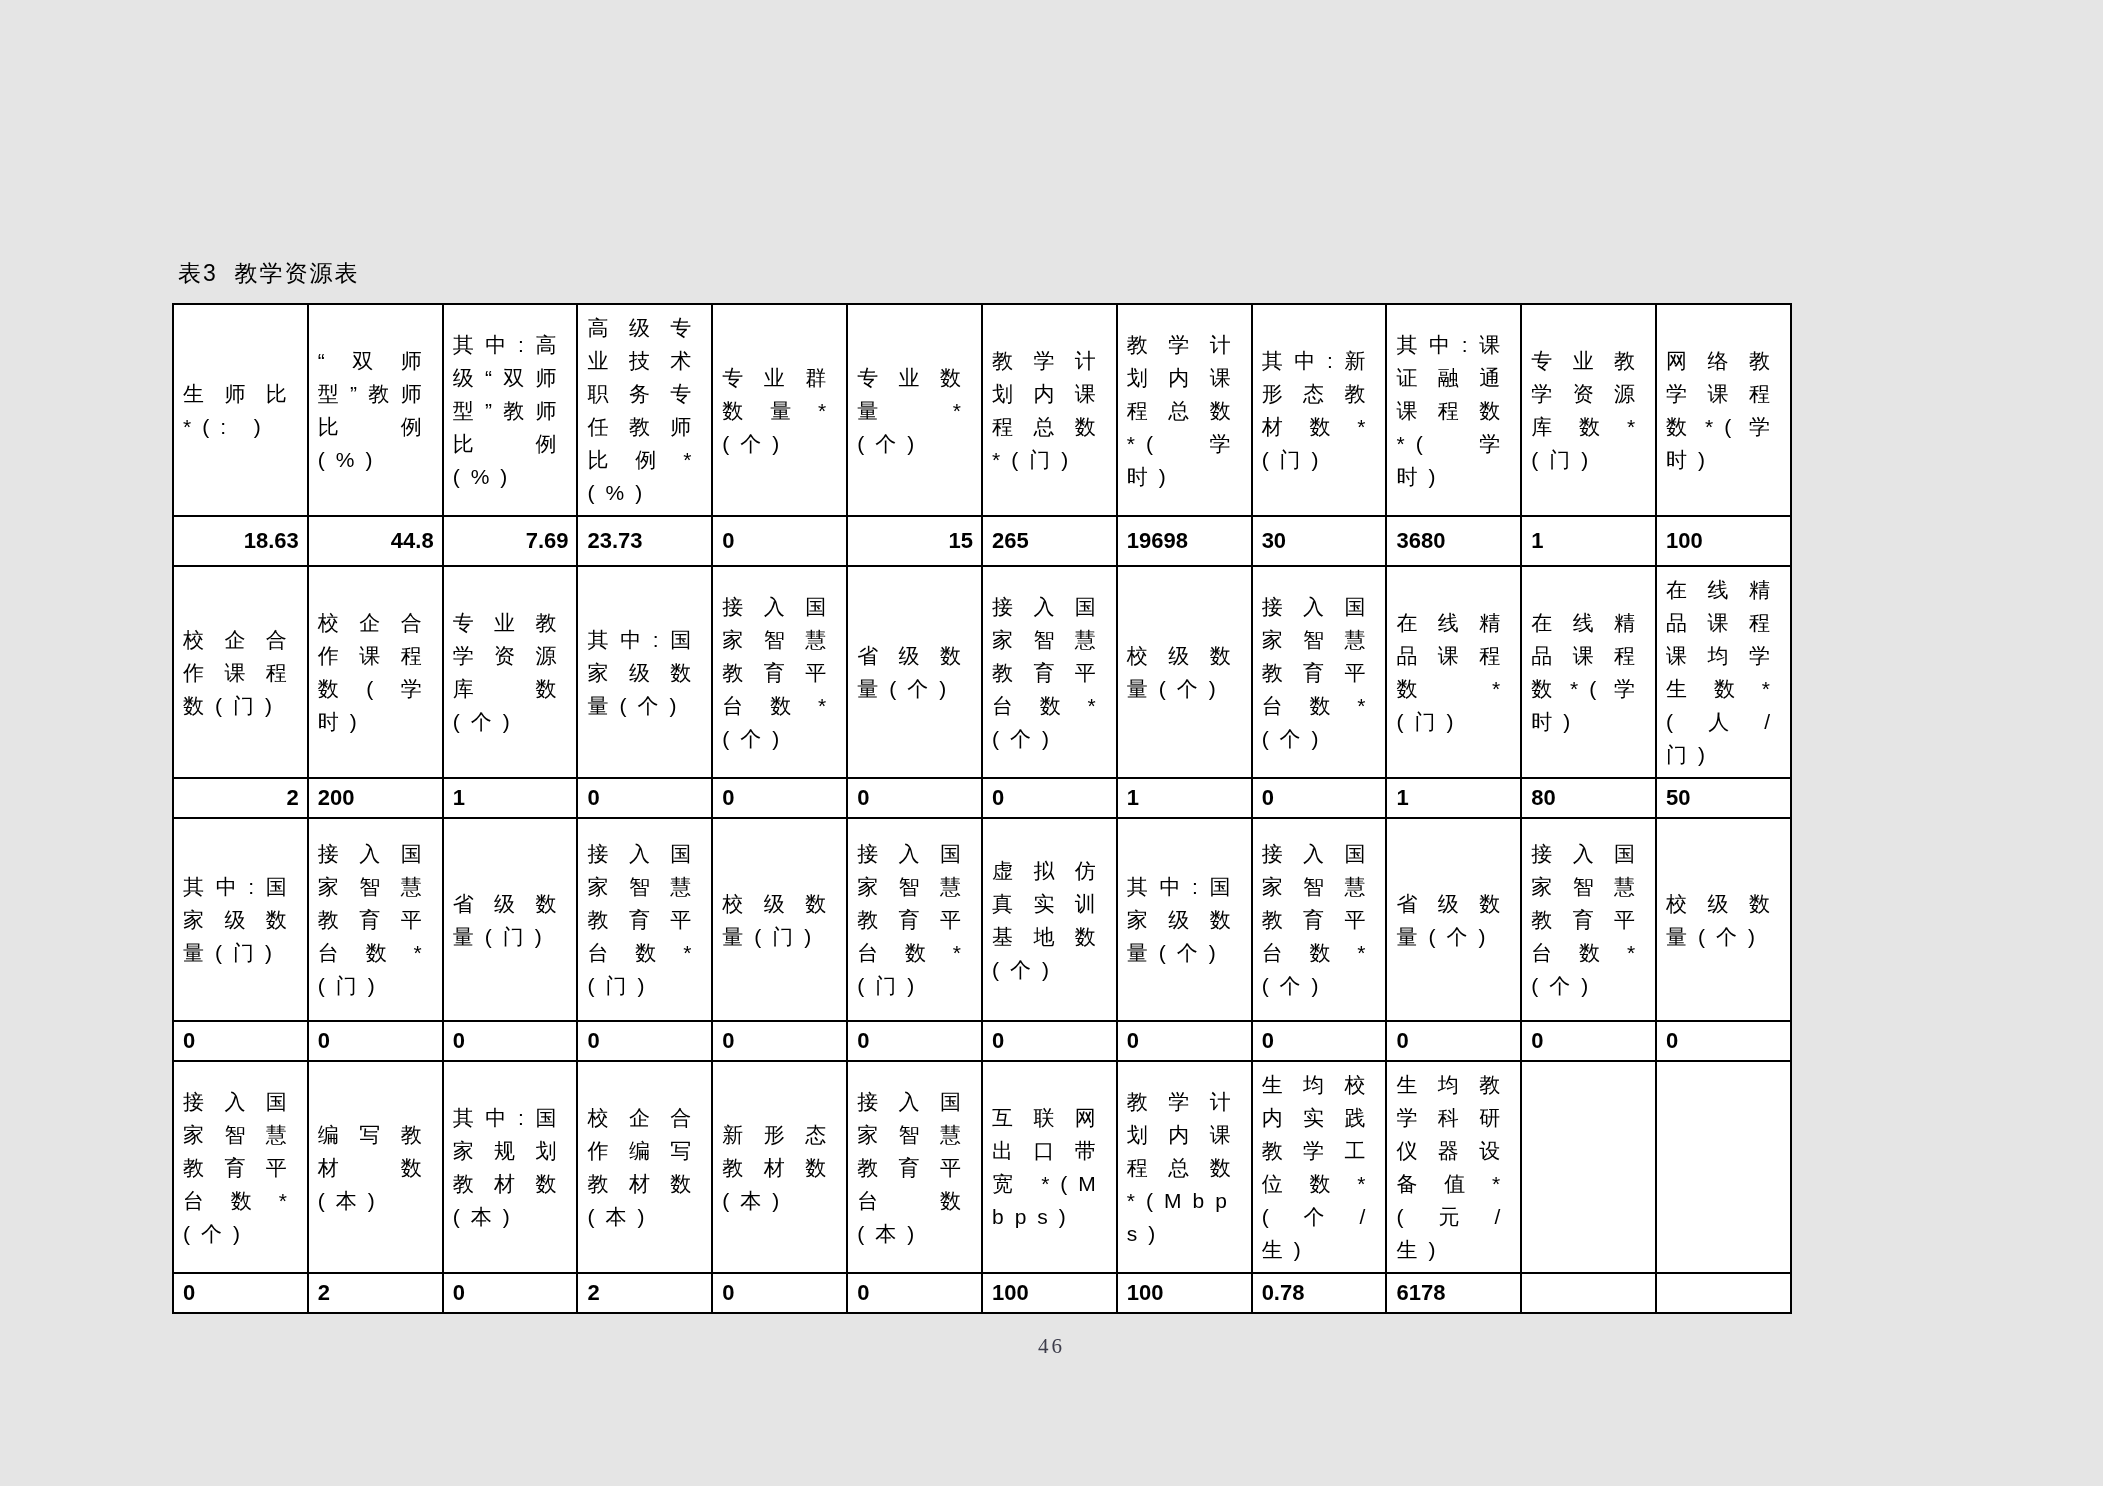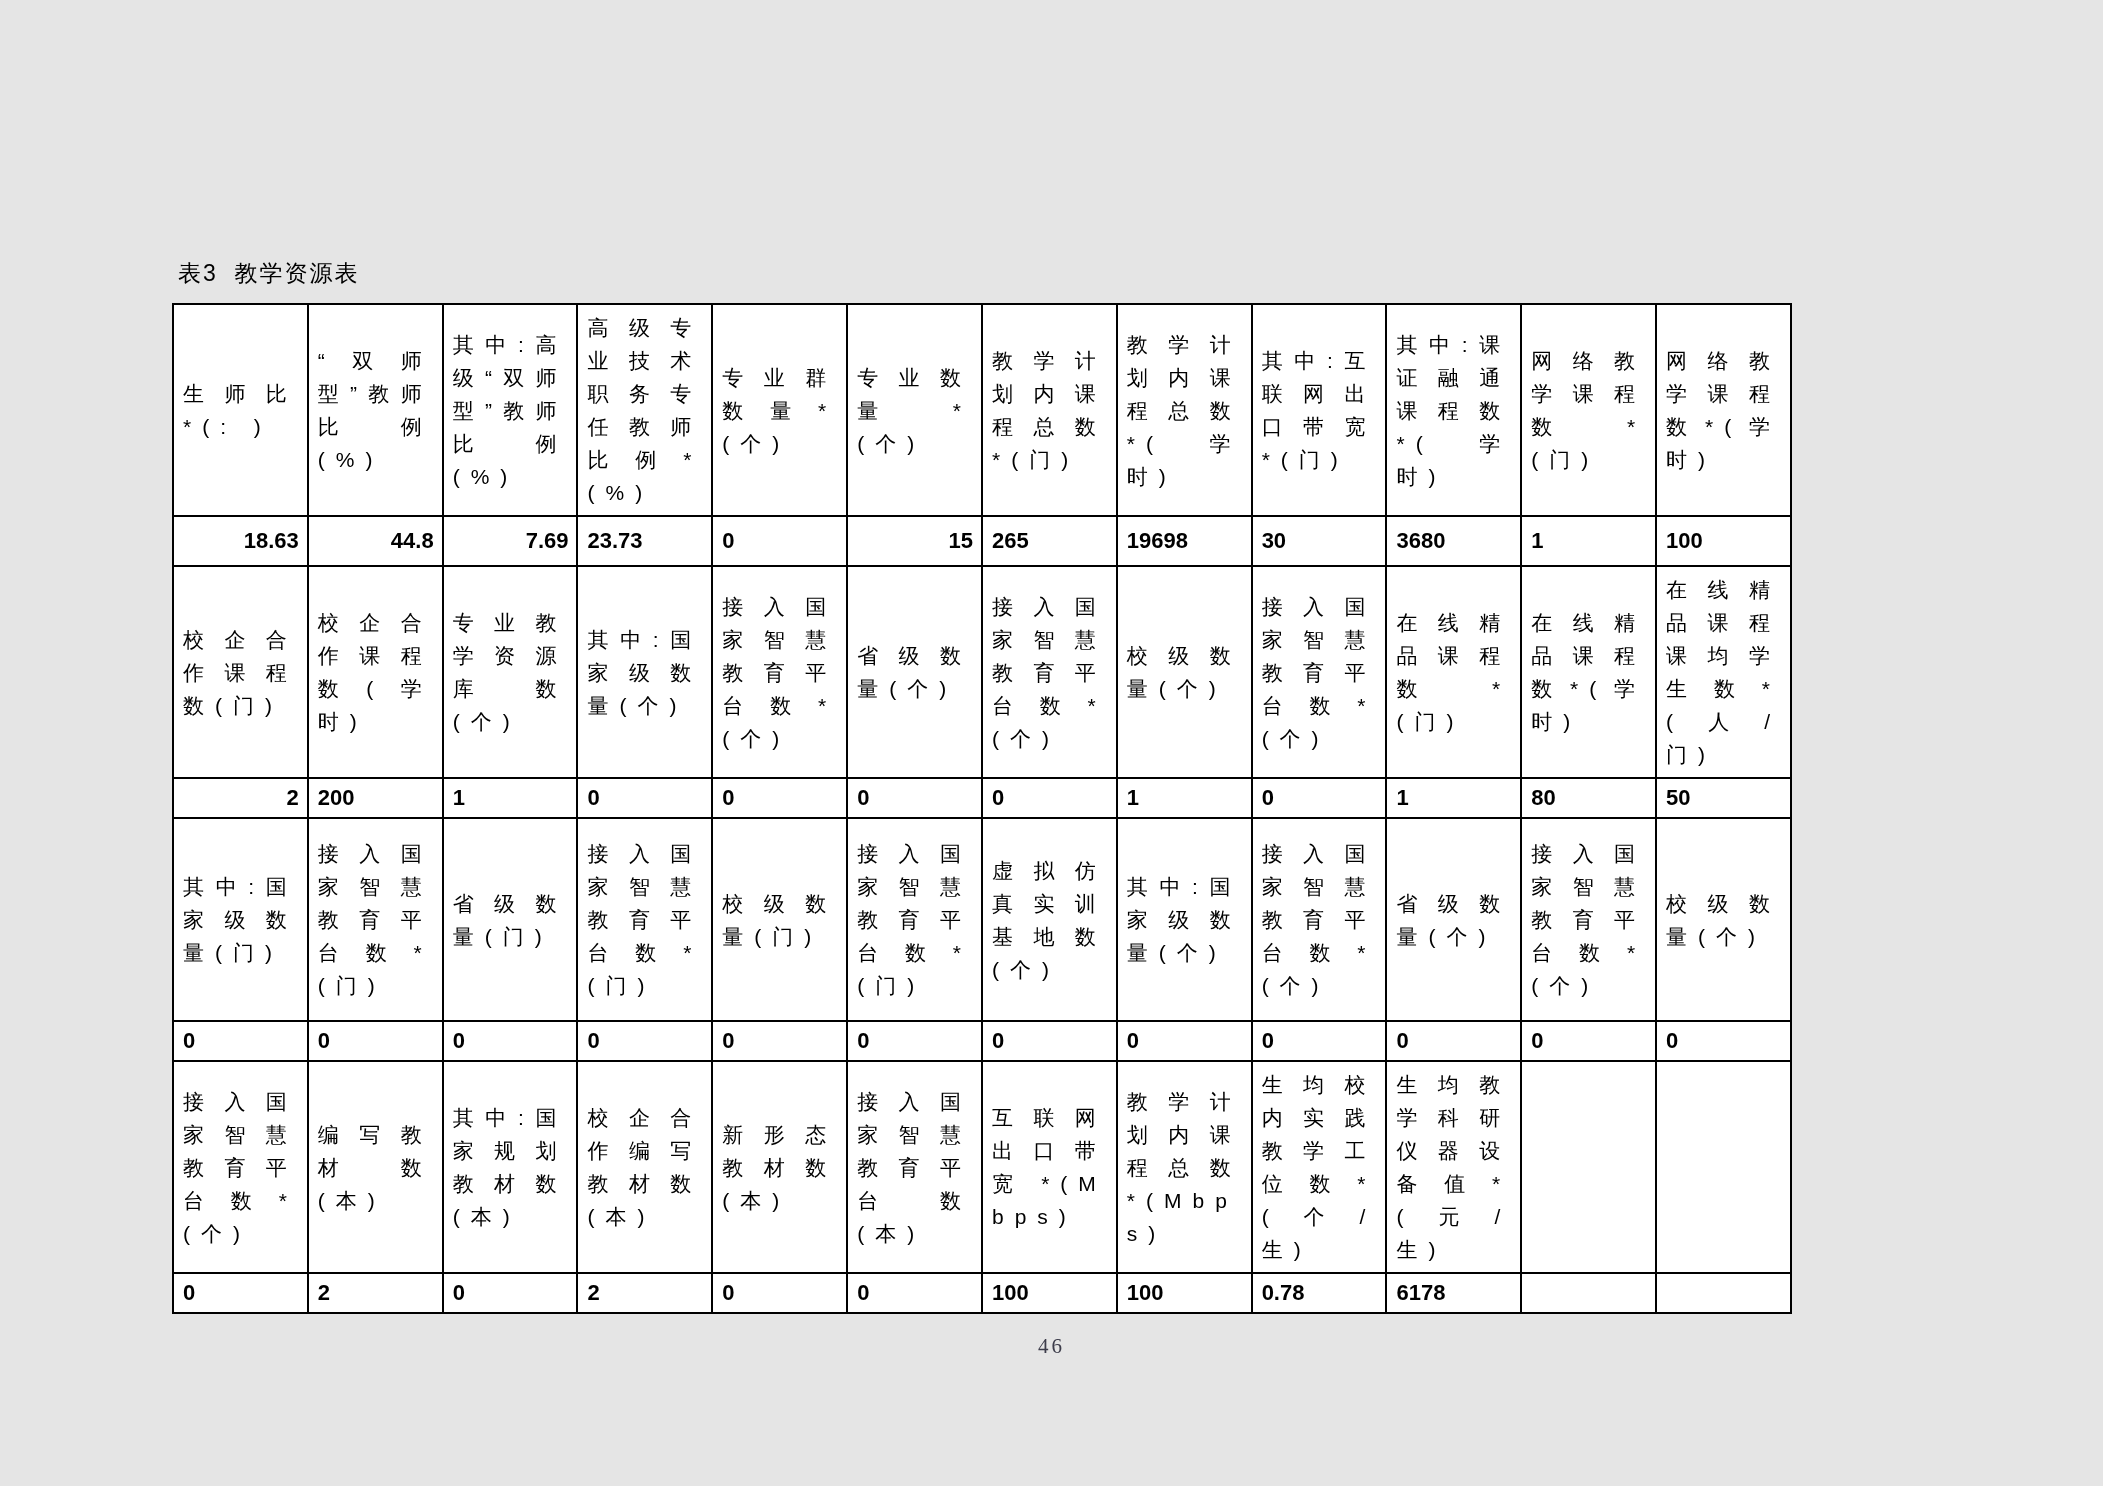--- a/index.html
+++ b/index.html
@@ -95,23 +95,23 @@
     <tbody id="res-tbody">
         <tr class="header-row">
           <td class="hcell">生师比*(: )</td>
           <td class="hcell">“双师型”教师比例(%)</td>
           <td class="hcell">其中:高级“双师型”教师比例(%)</td>
           <td class="hcell">高级专业技术职务专任教师比例*(%)</td>
           <td class="hcell">专业群数量*(个)</td>
           <td class="hcell">专业数量*(个)</td>
           <td class="hcell">教学计划内课程总数*(门)</td>
           <td class="hcell">教学计划内课程总数*(学时)</td>
-          <td class="hcell">其中:互联网出口带宽*(门)</td>
+          <td class="hcell">其中:新形态教材数*(门)</td>
           <td class="hcell">其中:课证融通课程数*(学时)</td>
-          <td class="hcell">网络教学课程数*(门)</td>
+          <td class="hcell">专业教学资源库数*(门)</td>
           <td class="hcell">网络教学课程数*(学时)</td>
         </tr>
         <tr class="value-row tall">
           <td class="vcell align-right">18.63</td>
           <td class="vcell align-right">44.8</td>
           <td class="vcell align-right">7.69</td>
           <td class="vcell align-left">23.73</td>
           <td class="vcell align-left">0</td>
           <td class="vcell align-right">15</td>
           <td class="vcell align-left">265</td>

